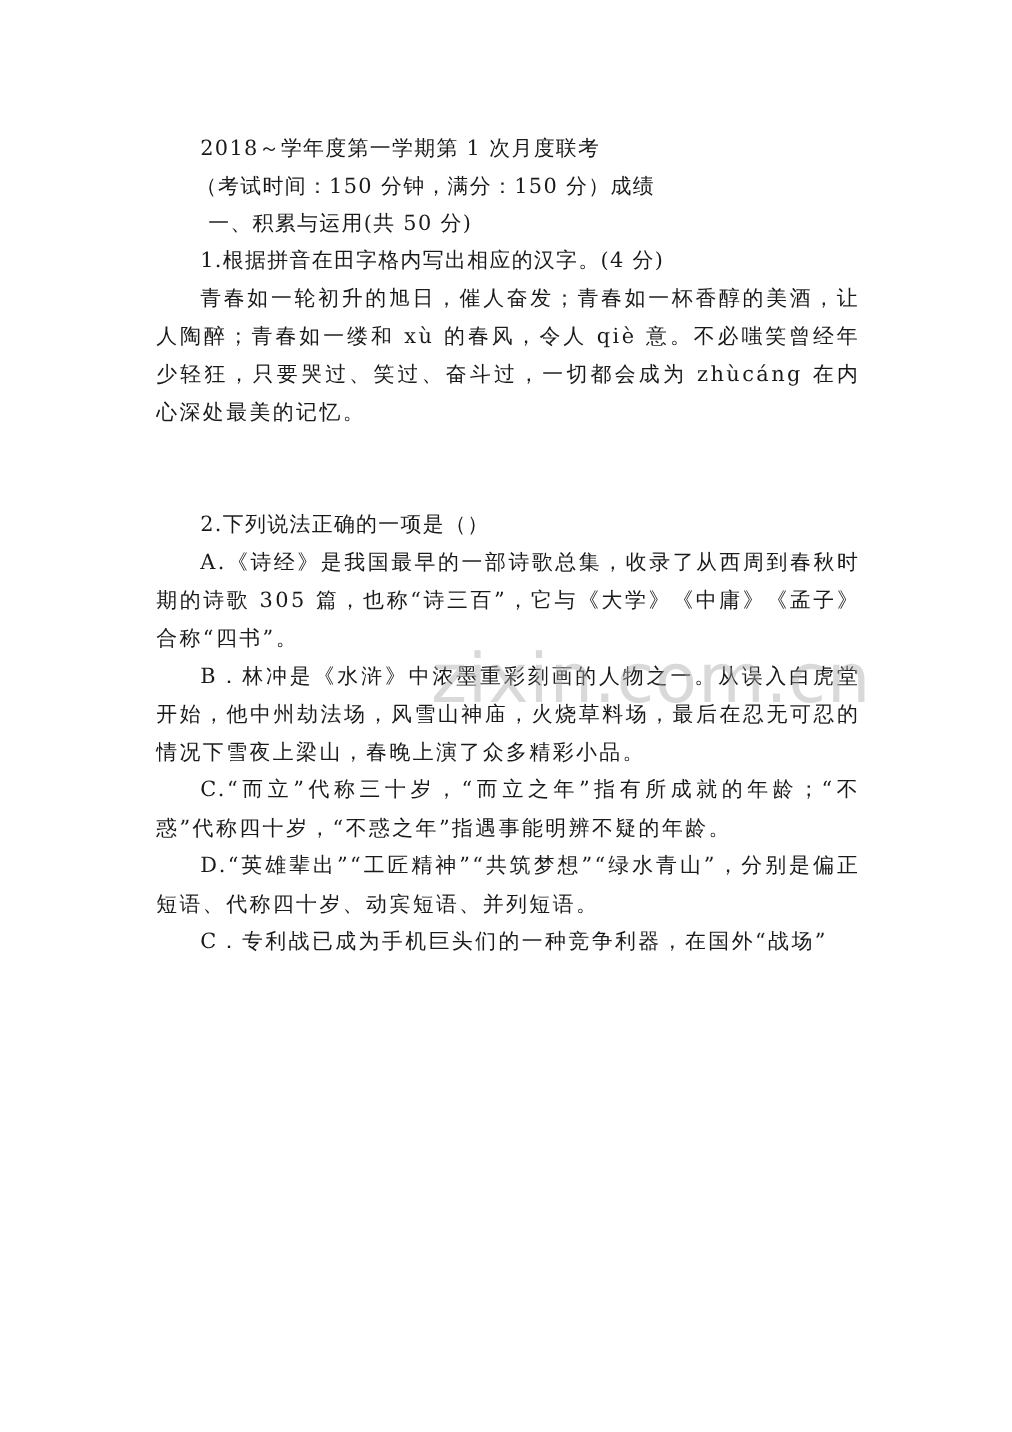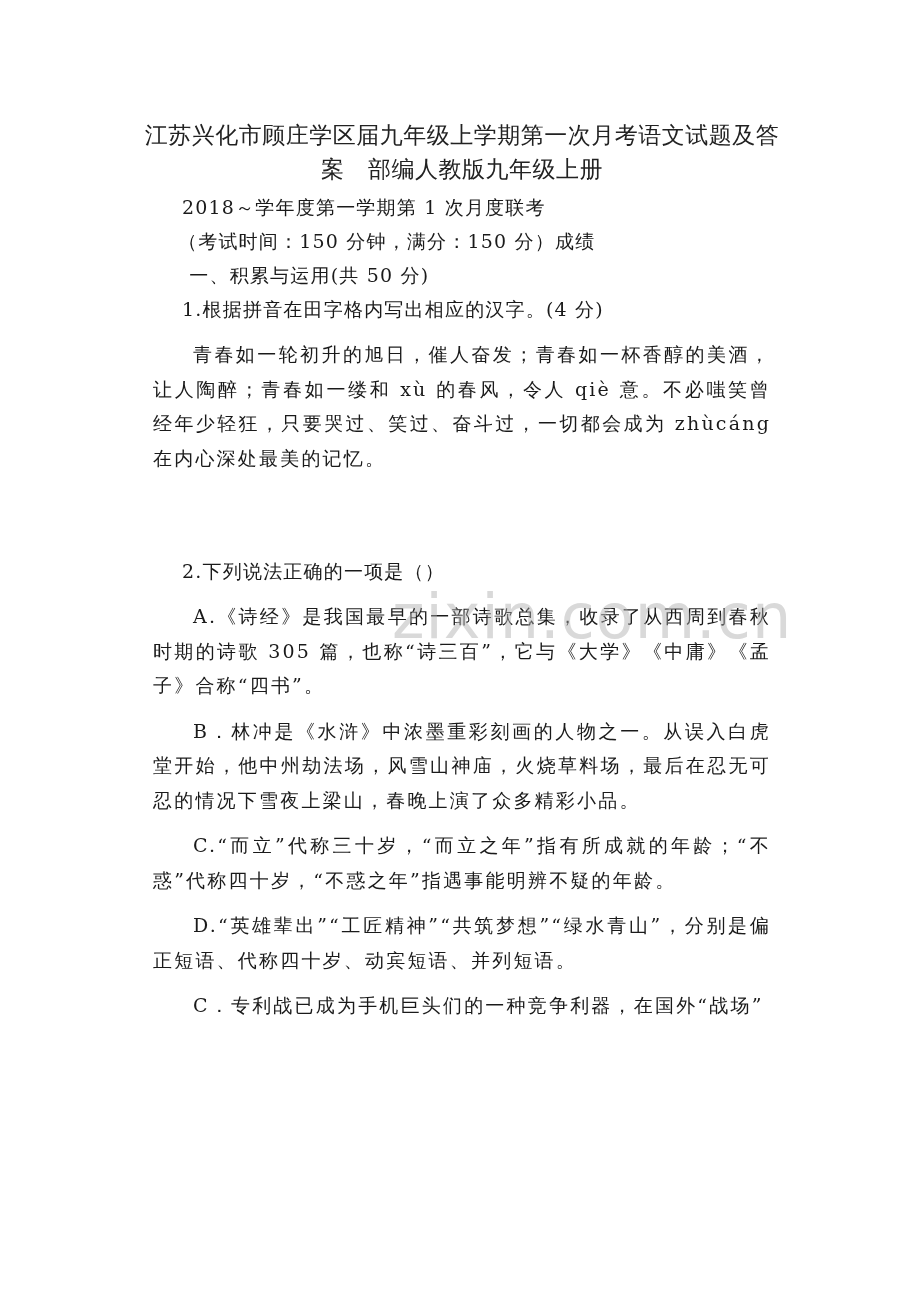--- a/index.html
+++ b/index.html
@@ -12,38 +12,34 @@
     .title {
       font-family: "DejaVu Sans", "Liberation Sans", sans-serif;
       font-size: 23px; text-align: center; line-height: 34px;
       margin: 0 0 4px 0; font-weight: normal; letter-spacing: 0.5px; color: #222;
     }
     .title .t2 { display: block; }
     .line { font-size: 19px; line-height: 34px; white-space: nowrap; letter-spacing: 1.2px; }
     .ind1 { padding-left: 40px; }
     .para {
       font-size: 19px; line-height: 34.5px; text-align: justify;
-      text-indent: 40px; letter-spacing: 2.2px; margin: 11px;
+      text-indent: 40px; letter-spacing: 2.2px; margin: 0;
     }
     .gap { height: 68px; }
     .watermark {
       position: absolute; left: 392px; top: 580px;
       font-family: "DejaVu Sans", "Liberation Sans", sans-serif;
       font-size: 62px; color: rgba(170,170,170,0.45); letter-spacing: 1px;
       pointer-events: none;
     }
   </style>
 </head>
 <body>
 
 <div class="page">
-  <h1 class="title">
-    <span class="t1">江苏兴化市顾庄学区届九年级上学期第一次月考语文试题及答</span>
-    <span class="t2">案　部编人教版九年级上册</span>
-  </h1>
 
   <div class="line ind1">2018～学年度第一学期第 1 次月度联考</div>
   <div class="line ind1" style="padding-left:36px;">（考试时间：150 分钟，满分：150 分）成绩</div>
   <div class="line ind1" style="white-space:pre;"> 一、积累与运用(共 50 分)</div>
   <div class="line ind1">1.根据拼音在田字格内写出相应的汉字。(4 分)</div>
 
   <p class="para">青春如一轮初升的旭日，催人奋发；青春如一杯香醇的美酒，让人陶醉；青春如一缕和 xù 的春风，令人 qiè 意。不必嗤笑曾经年少轻狂，只要哭过、笑过、奋斗过，一切都会成为 zhùcáng 在内心深处最美的记忆。</p>
 
   <div class="gap"></div>
 

